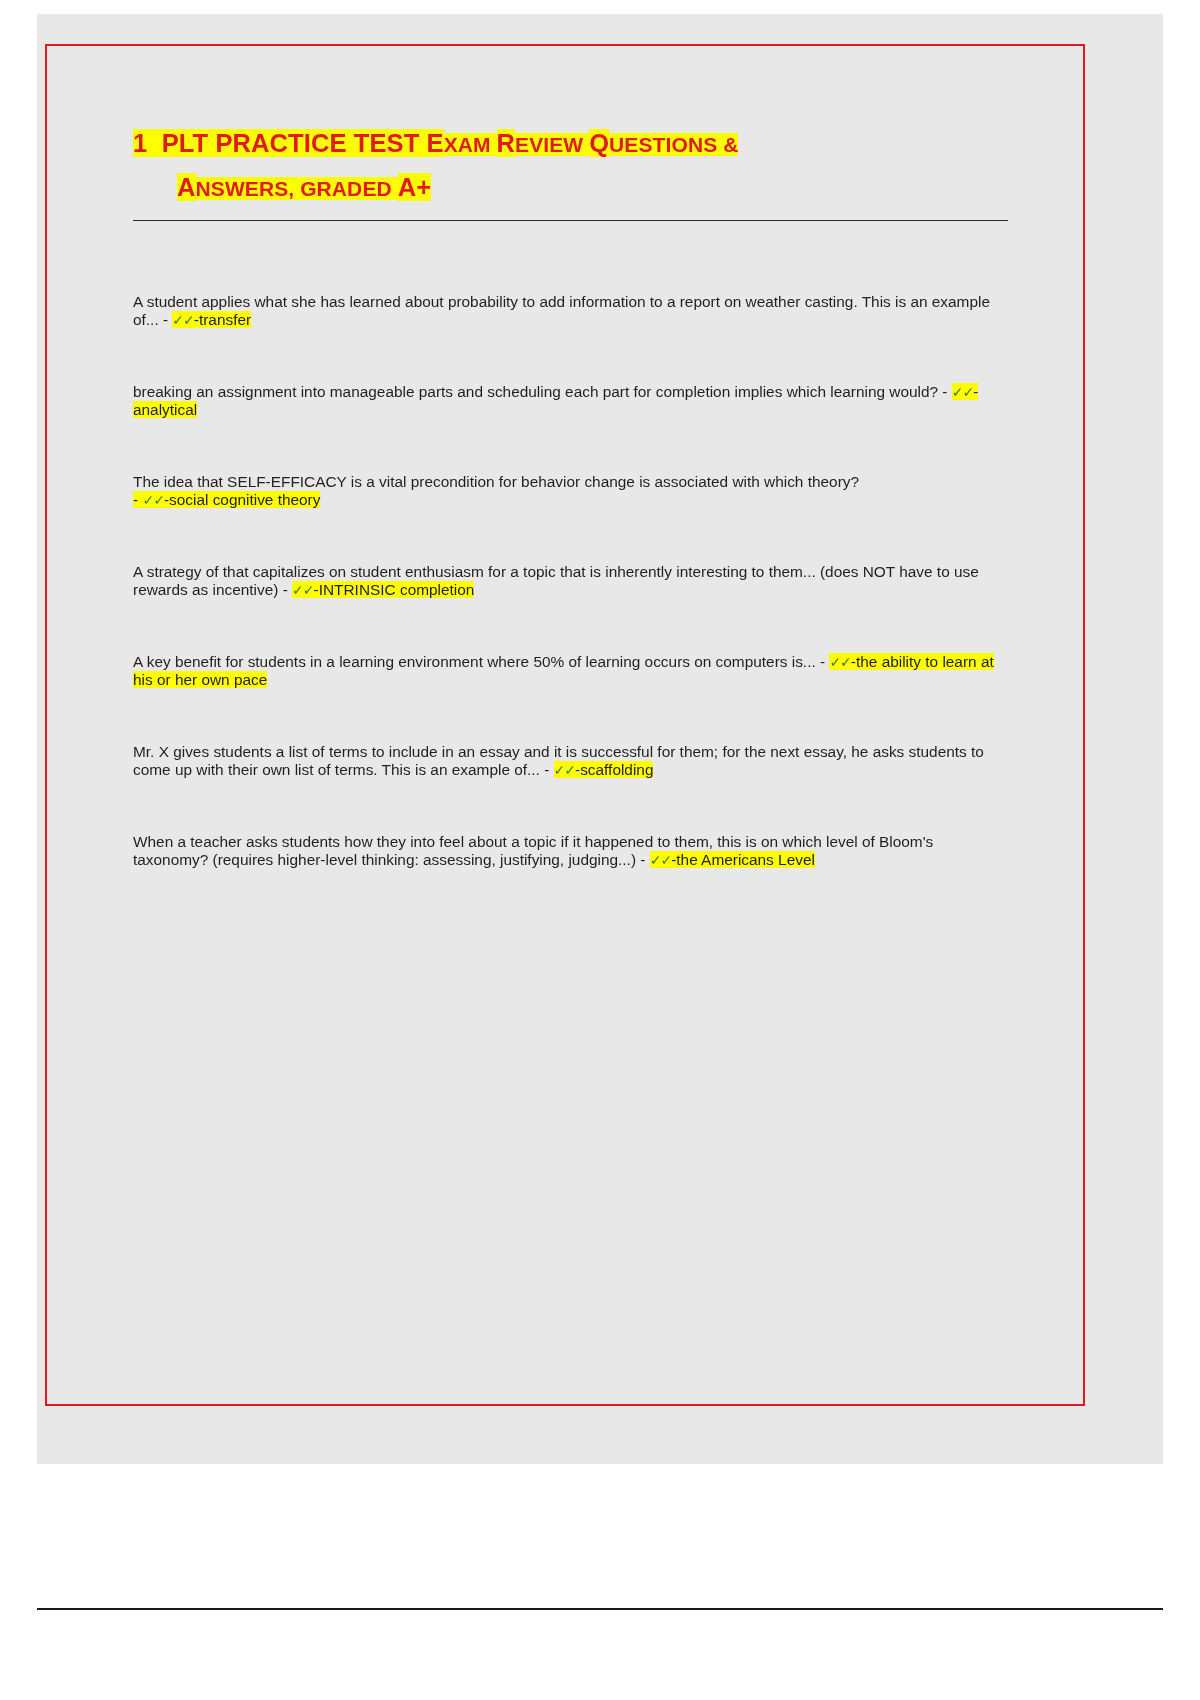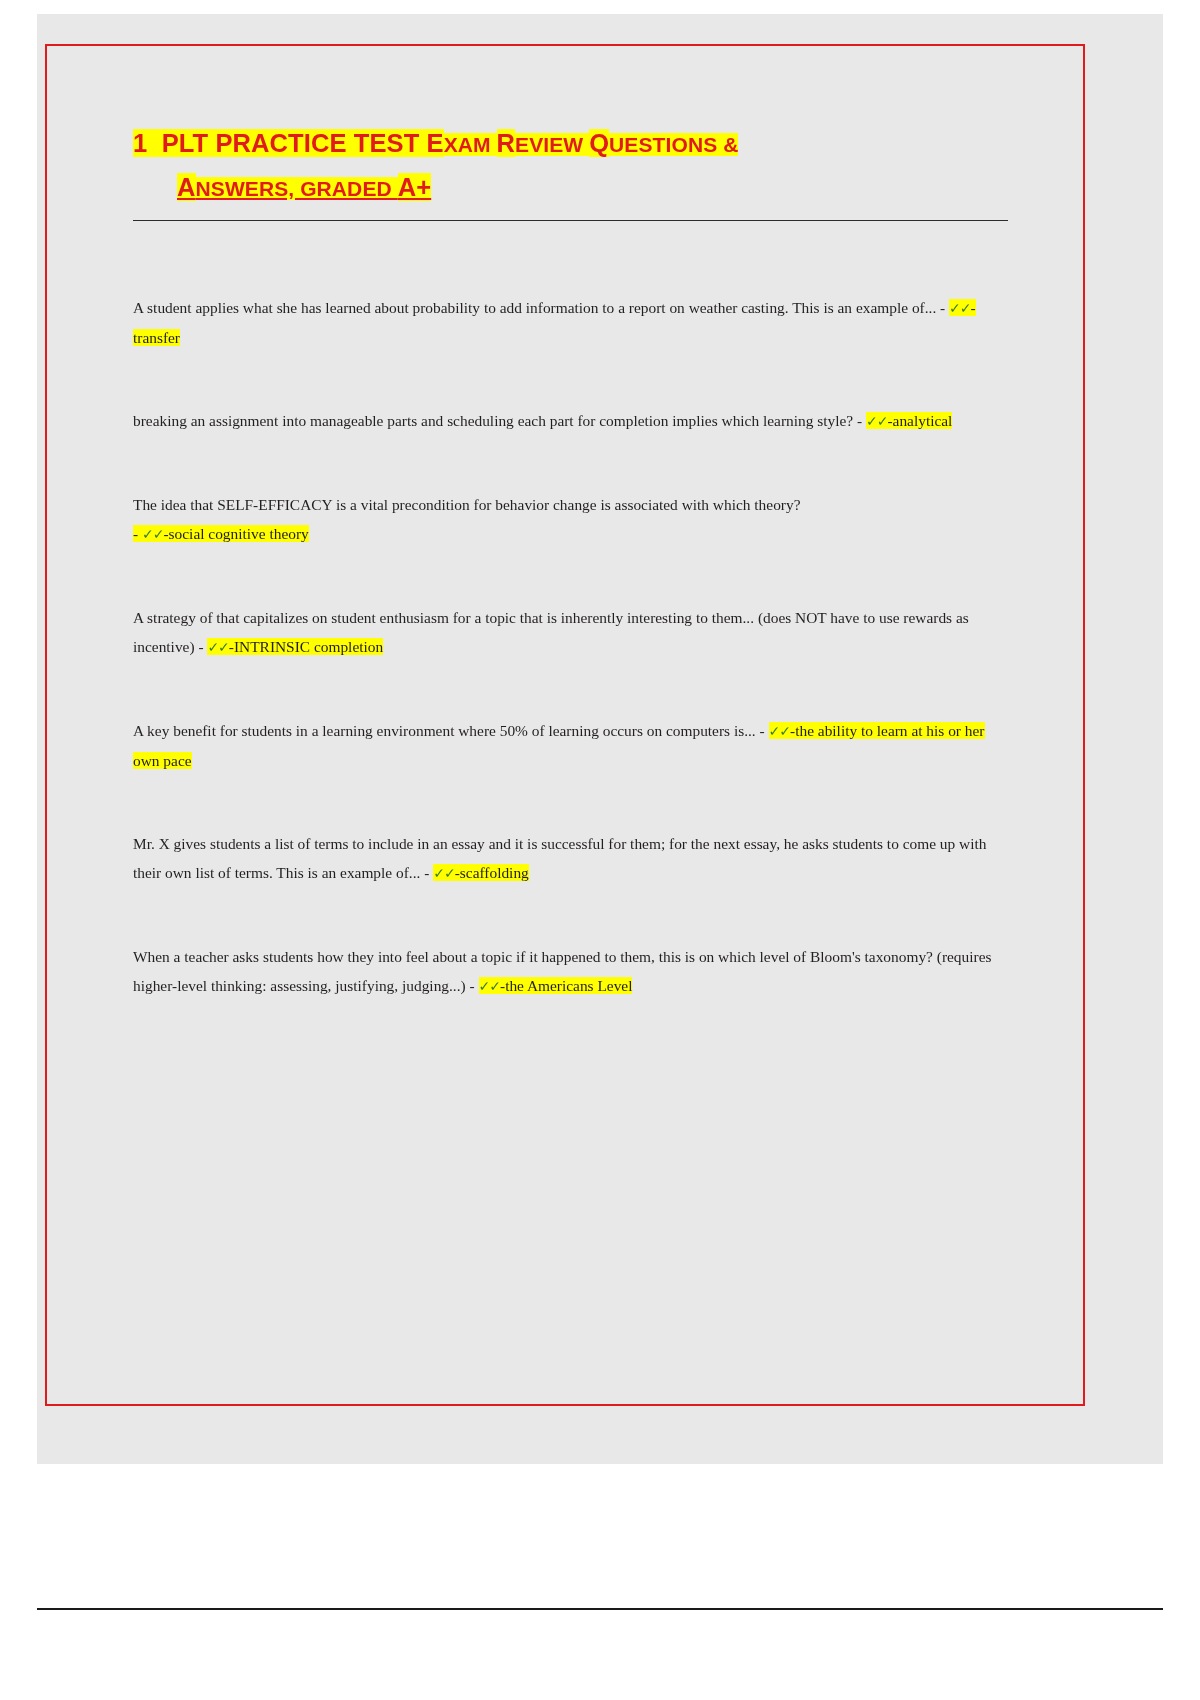--- a/index.html
+++ b/index.html
@@ -65,33 +65,31 @@
     background: #ffff00;
   }
   .t-big {
     font-size: 25.5px;
   }
   .t-small {
     font-size: 21px;
   }
   .title-indent {
     padding-left: 44px;
-    text-decoration: underline;
   }
   
   .qa-list {
     margin-top: 72px;
   }
   .qa {
     font-size: 15.4px;
-    line-height: 29px;
+    line-height: 18px;
     color: #231f20;
     margin-bottom: 54px;
     max-width: 872px;
-    font-family: Liberation Serif, serif;
   }
   .ans {
     background: #ffff00;
     color: #231f20;
   }
   .chk {
     color: #3b7a2a;
     font-size: 14px;
     letter-spacing: -1px;
   }
@@ -131,21 +129,21 @@
     </div>
 
     <div class="qa-list">
 
       <div class="qa">
         <span>A student applies what she has learned about probability to add information to a report on weather casting. This is an example of... -</span>
         <span class="ans"><span class="chk">✓✓</span><span>-transfer</span></span>
       </div>
 
       <div class="qa">
-        <span>breaking an assignment into manageable parts and scheduling each part for completion implies which learning style? -</span>
+        <span>breaking an assignment into manageable parts and scheduling each part for completion implies which learning would? -</span>
         <span class="ans"><span class="chk">✓✓</span><span>-analytical</span></span>
       </div>
 
       <div class="qa">
         <span>The idea that SELF-EFFICACY is a vital precondition for behavior change is associated with which theory?</span><br>
         <span class="ans"><span>-</span> <span class="chk">✓✓</span><span>-social cognitive theory</span></span>
       </div>
 
 
       <div class="qa">

